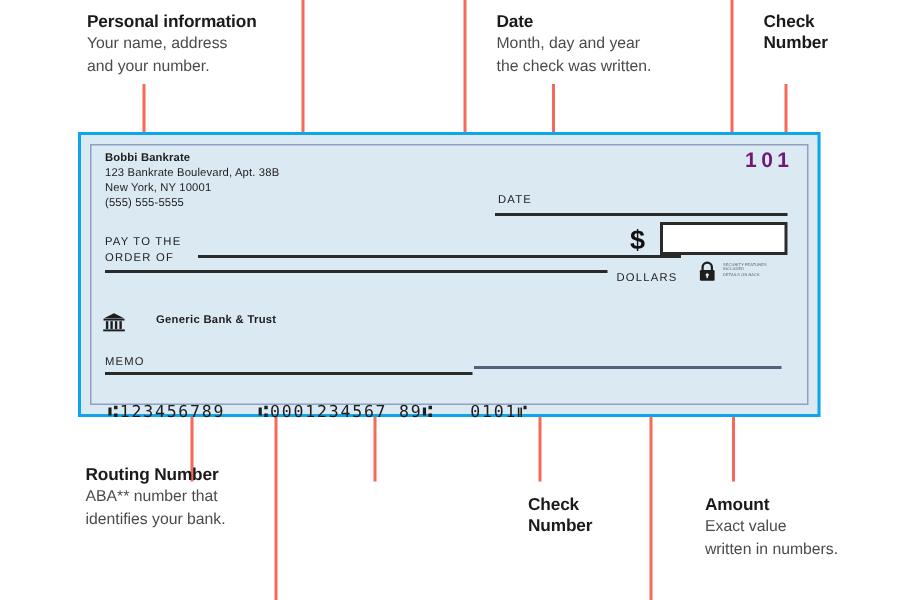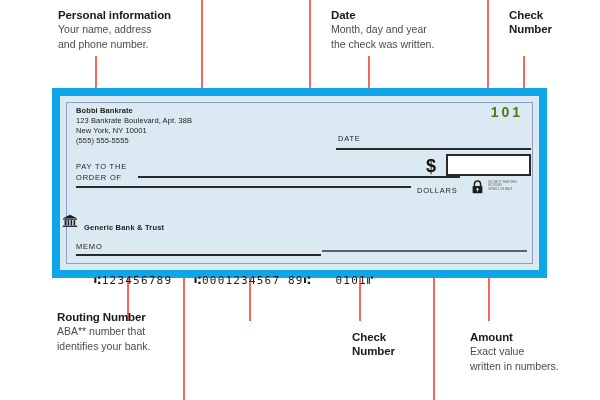--- a/index.html
+++ b/index.html
@@ -22,32 +22,32 @@
     font-weight:bold;font-size:11.5px;line-height:14px;color:#1a1a1a;
     letter-spacing:-.1px;
   }
   .callout .c-body{
     font-size:10.5px;line-height:13.5px;color:#4b4b4b;margin-top:1px;
   }
 
   
   .check-outer{
     position:absolute;left:52px;top:88px;width:495px;height:190px;
-    background:#dbe9f2;border:8px solid #0ea5e9;box-sizing:border-box;
+    background:#dbe9f2;border:2px solid #0ea5e9;box-sizing:border-box;
   }
   .check-inner{
     position:absolute;left:6px;top:6px;right:6px;bottom:6px;
     border:1px solid #8f9fc4;box-sizing:border-box;
   }
   .payer{position:absolute;left:16px;top:10px;}
   .payer .p-name{font-size:7.5px;font-weight:bold;color:#1d1d1d;line-height:10px;letter-spacing:.1px;}
   .payer .p-line{font-size:7.5px;color:#1d1d1d;line-height:10px;letter-spacing:.1px;}
 
   .checknum{position:absolute;right:16px;top:8px;font-size:14px;
-    font-weight:bold;letter-spacing:3px;color:#4d7c0f;}
+    font-weight:bold;letter-spacing:3px;color:#701a75;}
 
   .date-label{position:absolute;left:278px;top:38px;font-size:7.5px;
     letter-spacing:.8px;color:#1d1d1d;}
   .date-rule{position:absolute;left:276px;top:52px;width:195px;height:1.6px;background:#2a2a2a;}
 
   .pay-label{position:absolute;left:16px;top:65px;font-size:7.5px;
     letter-spacing:.8px;color:#1d1d1d;line-height:11px;}
   .pay-rule{position:absolute;left:78px;top:80px;width:322px;height:1.8px;background:#2a2a2a;}
 
   .dollarsign{position:absolute;left:366px;top:60px;font-size:18px;font-weight:bold;color:#111;}
@@ -55,32 +55,32 @@
     background:#fff;border:2px solid #2a2a2a;box-sizing:border-box;}
 
   .dollars-label{position:absolute;left:357px;top:90px;font-size:7.5px;
     letter-spacing:.8px;color:#1d1d1d;}
   .dollars-rule{position:absolute;left:16px;top:90px;width:335px;height:1.8px;background:#2a2a2a;}
 
   .lock{position:absolute;left:412px;top:84px;}
   .secnote{position:absolute;left:428px;top:85px;width:52px;}
   .secnote span{display:block;font-size:2.6px;line-height:3.4px;color:#5b5b5b;letter-spacing:.1px;}
 
-  .banklogo{position:absolute;left:2px;top:118px;display:flex;align-items:flex-end;gap:6px;}
+  .banklogo{position:absolute;left:14px;top:118px;display:flex;align-items:flex-start;gap:20px;}
   .bankname{font-size:7.5px;font-weight:bold;color:#1d1d1d;letter-spacing:.2px;}
 
   .memo-label{position:absolute;left:16px;top:146px;font-size:7.5px;
     letter-spacing:.8px;color:#1d1d1d;}
   .memo-rule{position:absolute;left:16px;top:158px;width:245px;height:1.8px;background:#2a2a2a;}
   .sig-rule{position:absolute;left:262px;top:154px;width:205px;height:1.6px;background:#55607d;}
 
   .micr{position:absolute;left:18px;top:166px;width:460px;
     font-family:"DejaVu Sans Mono","Liberation Mono",monospace;
     font-size:11px;letter-spacing:1.2px;color:#1d1d1d;}
-  .micr .grp{display:inline-block;margin-left:16px;}
+  .micr .grp{display:inline-block;}
   .micr .g2{margin-left:22px;margin-top:12px;}
   .micr .g3{margin-left:24px;}
 </style>
 </head>
 <body>
 
 <div class="stage">
 
   <div class="conn" style="left:95px;top:56px;height:46px;"></div>
   <div class="dot" style="left:96px;top:102px;"></div>
@@ -114,21 +114,21 @@
 
   <div class="dot" style="left:434px;top:237px;"></div>
   <div class="conn" style="left:433px;top:237px;height:163px;"></div>
 
   <div class="dot" style="left:489px;top:268px;"></div>
   <div class="conn" style="left:488px;top:268px;height:53px;"></div>
 
   <div class="callout" style="left:58px;top:8px;">
     <div class="c-title">Personal information</div>
     <div class="c-body">Your name, address</div>
-    <div class="c-body">and phone number.</div>
+    <div class="c-body">and your number.</div>
   </div>
 
   <div class="callout" style="left:331px;top:8px;">
     <div class="c-title">Date</div>
     <div class="c-body">Month, day and year</div>
     <div class="c-body">the check was written.</div>
   </div>
 
   <div class="callout" style="left:509px;top:8px;width:80px;">
     <div class="c-title">Check</div>

